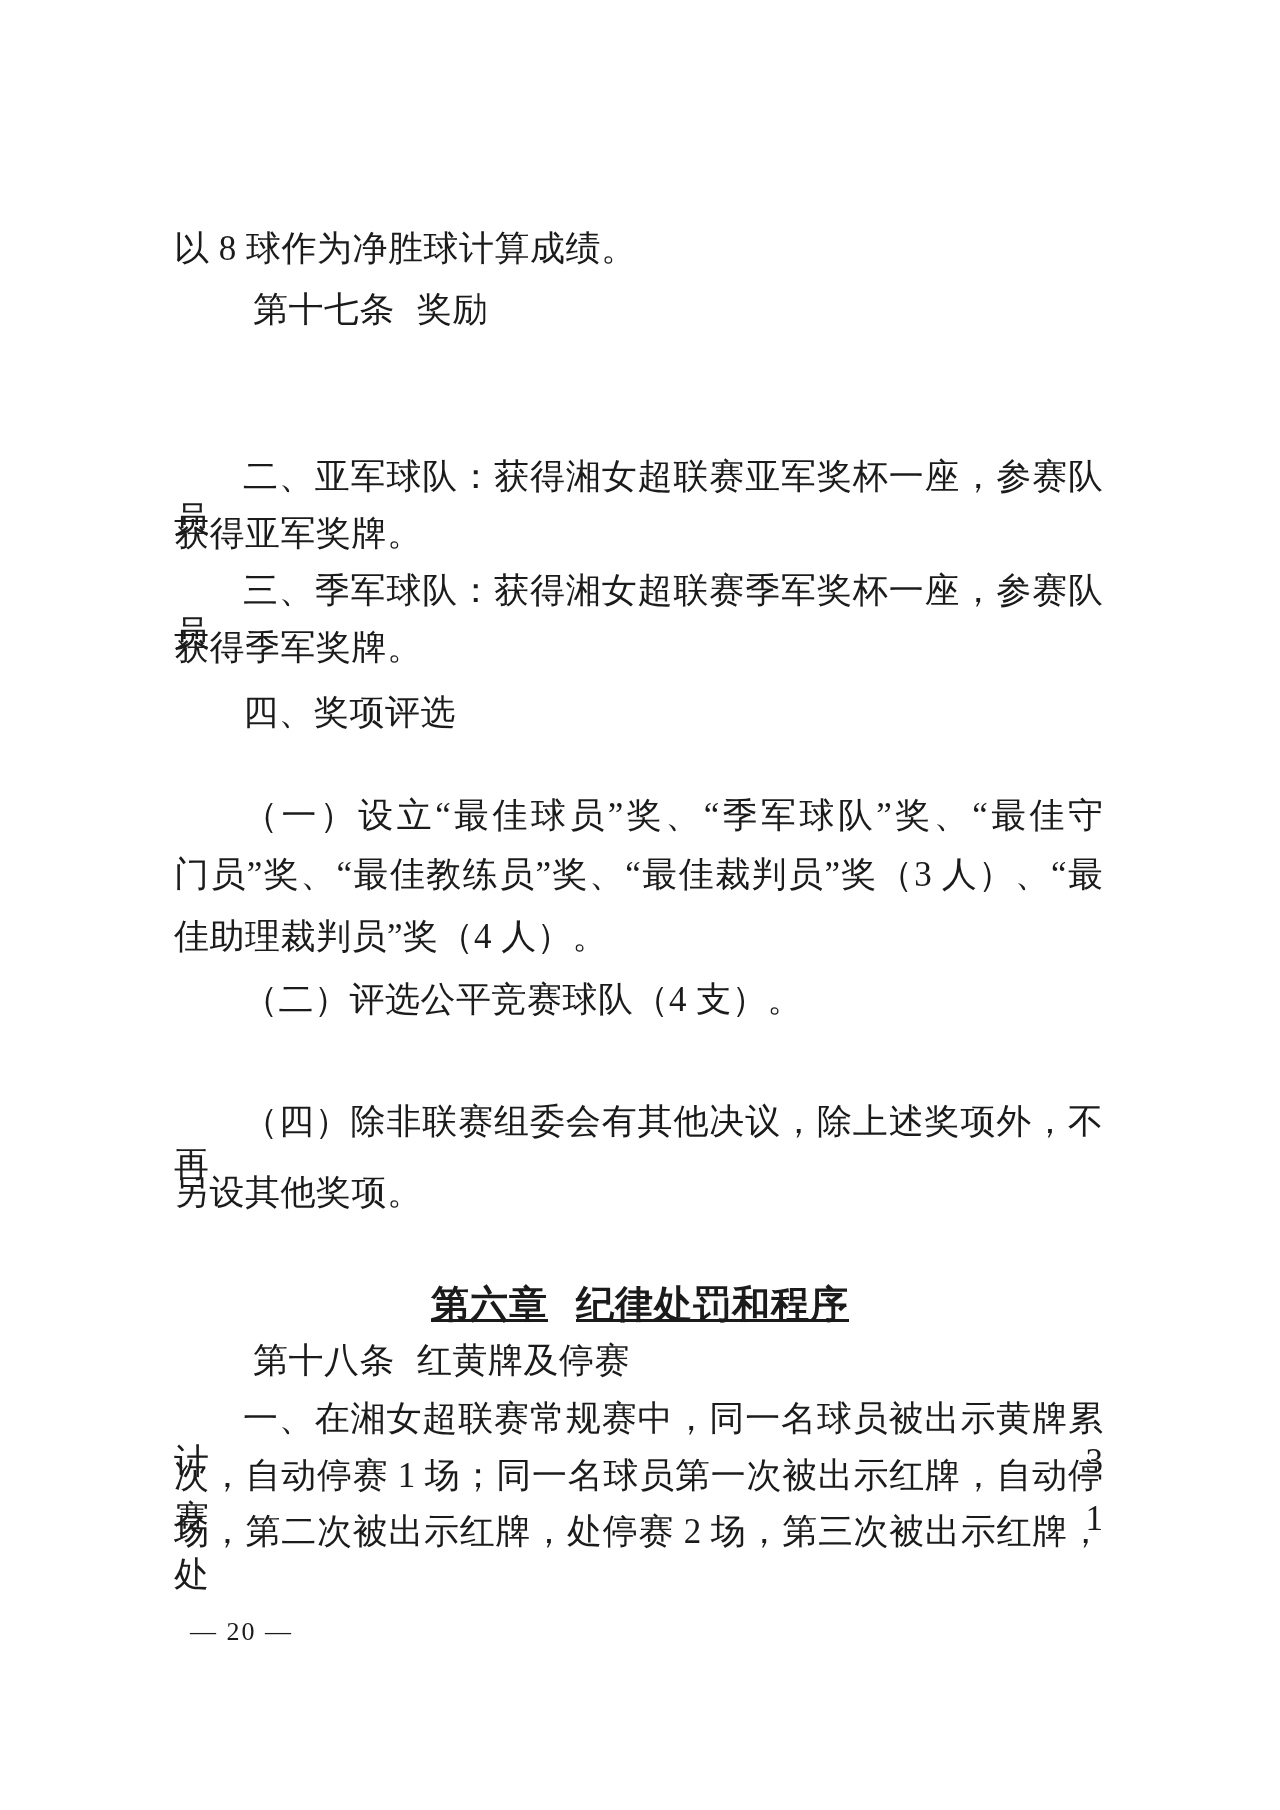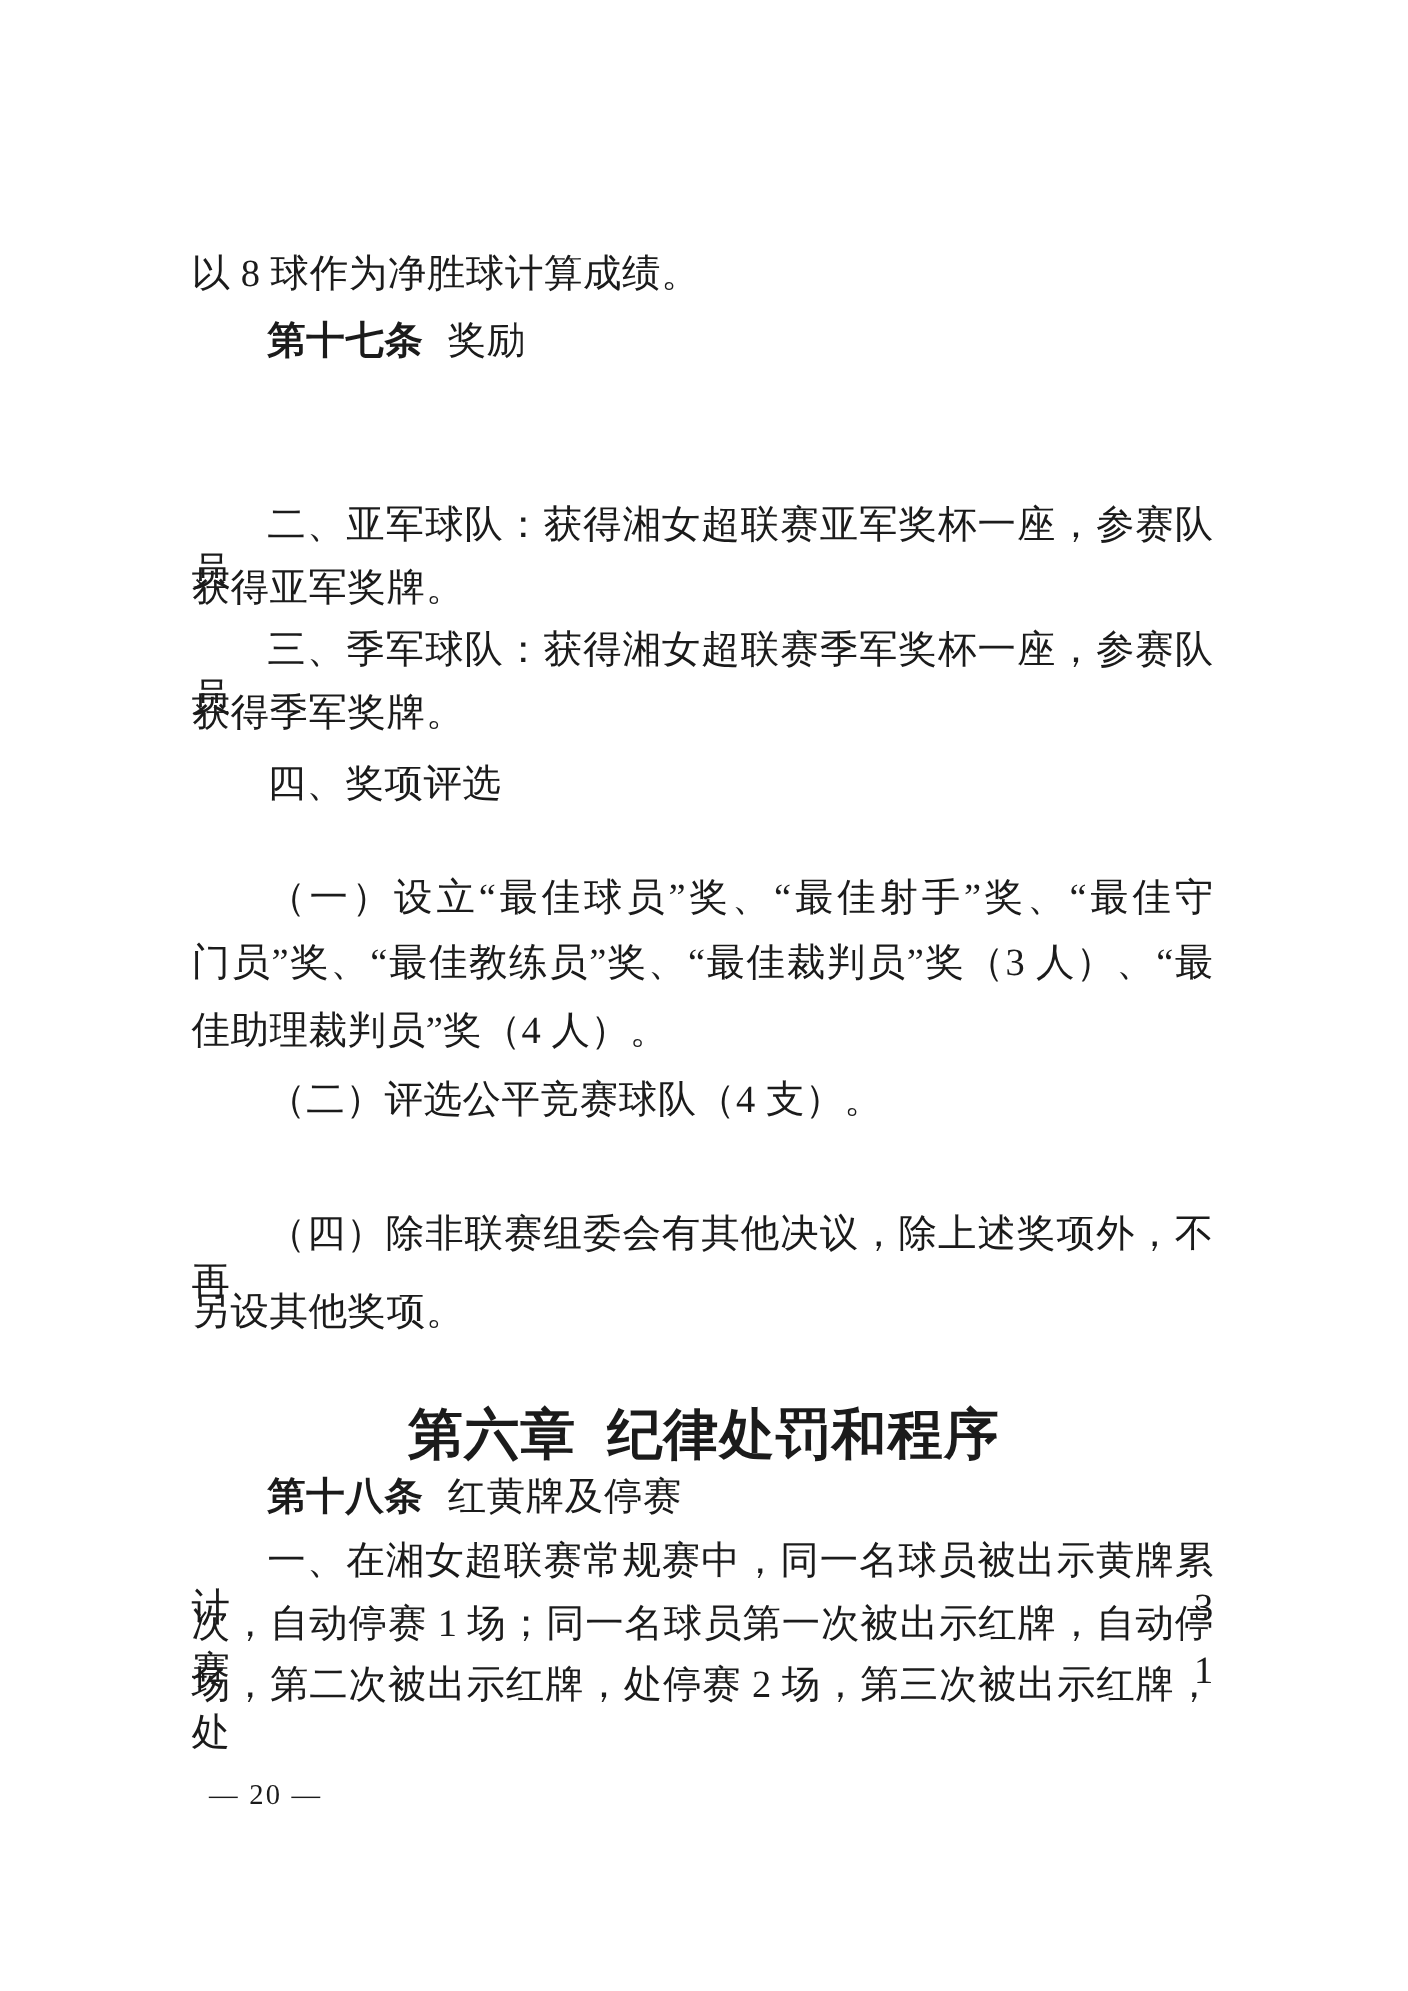--- a/index.html
+++ b/index.html
@@ -24,28 +24,29 @@
   }
   
   .fill{
     white-space:normal;
     text-align:justify;
     text-align-last:justify;
     letter-spacing:0;
   }
   
   .ind{ text-indent:69px; }
-  .bold{ font-weight:700; }
+  .bold{ font-weight:400;margin-left:10px; }
   .art .gap{ display:inline-block; width:22px; }
   .chapter{
     position:absolute;left:0;right:0;
     margin:0;text-align:center;
     font-family:"Liberation Sans","DejaVu Sans",sans-serif;
-    font-weight:700;font-size:50px;line-height:46px;
+    font-weight:700;font-size:38px;line-height:46px;
     letter-spacing:1px;
+    text-decoration:underline;
   }
   .chapter .gap{ display:inline-block; width:28px; }
   .footer{
     position:absolute;left:190px;top:1612px;
     margin:0;font-size:26px;line-height:40px;
     letter-spacing:2px;
   }
 </style>
 </head>
 <body>
@@ -61,21 +62,21 @@
   <p class="ln ind fill" style="top:455px">二、亚军球队：获得湘女超联赛亚军奖杯一座，参赛队员</p>
 
   <p class="ln" style="top:512px">获得亚军奖牌。</p>
 
   <p class="ln ind fill" style="top:569px">三、季军球队：获得湘女超联赛季军奖杯一座，参赛队员</p>
 
   <p class="ln" style="top:626px">获得季军奖牌。</p>
 
   <p class="ln ind" style="top:691px">四、奖项评选</p>
 
-  <p class="ln ind fill" style="top:794px">（一）设立“最佳球员”奖、“最佳射手”奖、“最佳守</p>
+  <p class="ln ind fill" style="top:794px">（一）设立“最佳球员”奖、“季军球队”奖、“最佳守</p>
 
   <p class="ln fill" style="top:853px">门员”奖、“最佳教练员”奖、“最佳裁判员”奖（3 人）、“最</p>
 
   <p class="ln" style="top:915px">佳助理裁判员”奖（4 人）。</p>
 
   <p class="ln ind" style="top:978px">（二）评选公平竞赛球队（4 支）。</p>
 
 
   <p class="ln ind fill" style="top:1100px">（四）除非联赛组委会有其他决议，除上述奖项外，不再</p>
 

